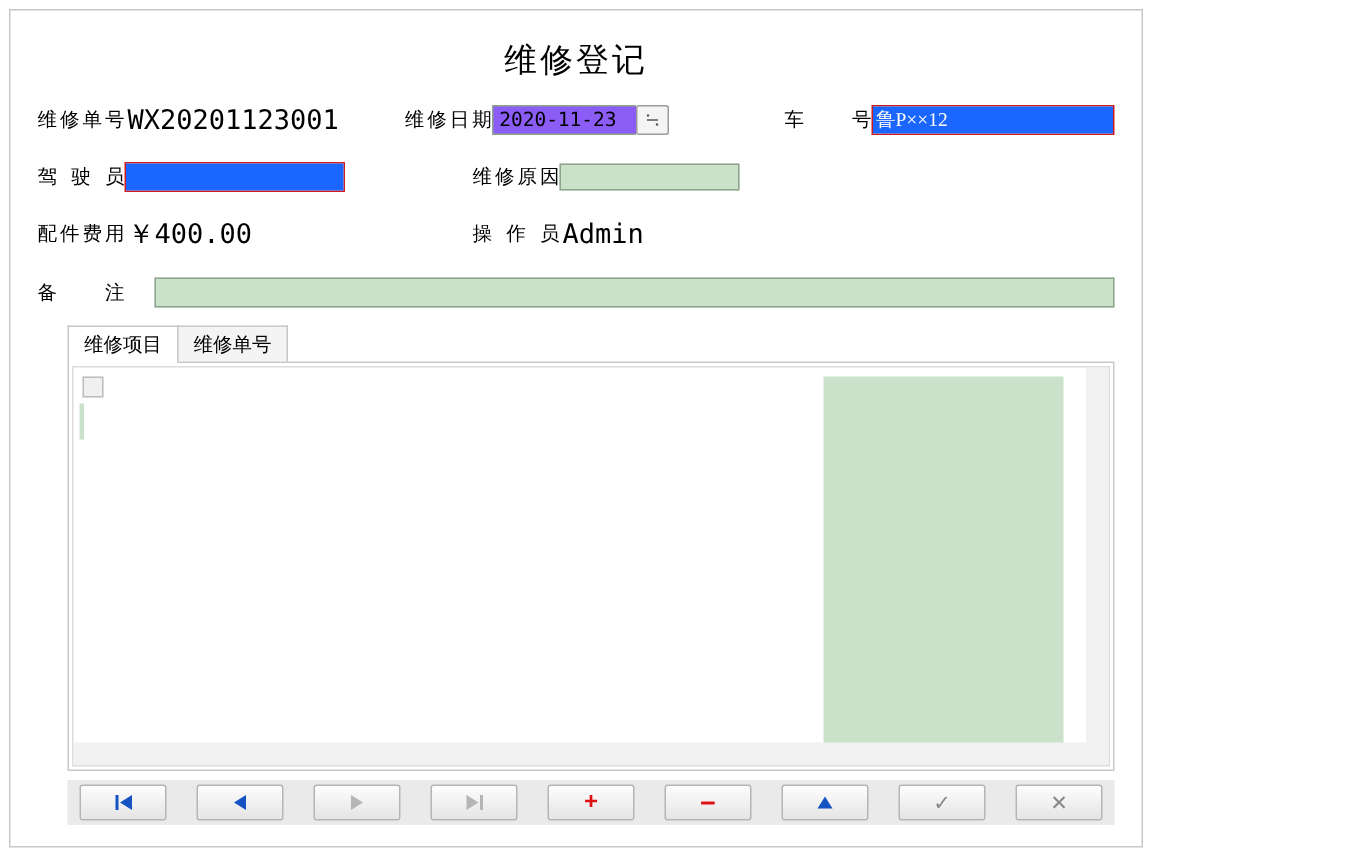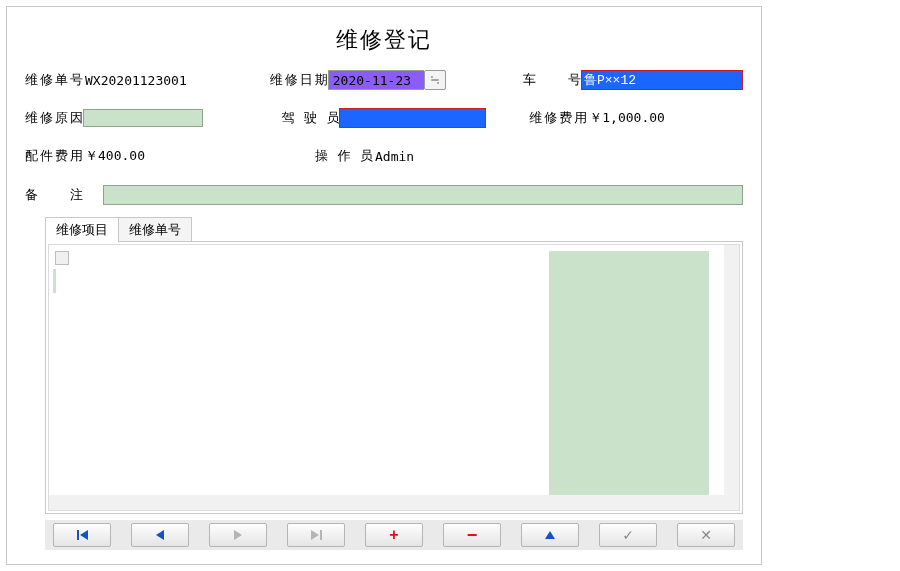--- a/index.html
+++ b/index.html
@@ -56,21 +56,21 @@
     text-align-last: justify;
     white-space: nowrap;
   }
   .input-flat {
     display: inline-flex;
     align-items: center;
     height: 18px;
     background: #fff;
     padding: 0 2px;
     font-family: "SimSun", "宋体", monospace;
-    font-size: 13px;
+    font-size: 18px;
     min-width: 120px;
     box-sizing: border-box;
   }
   .input-green {
     display: inline-flex;
     align-items: center;
     height: 18px;
     background: #c9e2c9;
     border: 1px solid #8fa38f;
     padding: 0 2px;
@@ -100,21 +100,20 @@
     box-sizing: border-box;
     overflow: hidden;
     white-space: nowrap;
   }
   .sel-highlight.blue {
     background: #1a66ff;
     color: #fff;
   }
   .err-border {
     border: 1px solid #d01c1c;
-    font-family: Liberation Mono, monospace;
   }
   .combo {
     display: inline-flex;
     align-items: stretch;
     height: 20px;
   }
   .combo .cb-text {
     border: 1px solid #8fa38f;
     border-right: none;
     background: #8b5cf6;
@@ -304,33 +303,29 @@
         </div>
         <div class="col col3">
           <span class="lbl">车　　号</span>
           <span class="err-border" style="display:inline-flex;">
             <span class="sel-highlight blue" style="width:160px;">鲁P××12</span>
           </span>
         </div>
       </div>
 
       <div class="row">
-        <div class="col col2">
-          <span class="lbl">维修原因</span>
-          <span class="input-green" style="width:120px;"></span>
-        </div>
         <div class="col col1">
           <span class="lbl">驾 驶 员</span>
           <span class="err-border" style="display:inline-flex;">
             <span class="sel-highlight blue" style="width:145px;"></span>
           </span>
         </div>
-        <div class="col col3">
-          <span class="lbl">维修费用</span>
-          <span class="input-flat" style="width:100px;">￥1,000.00</span>
+        <div class="col col2">
+          <span class="lbl">维修原因</span>
+          <span class="input-green" style="width:120px;"></span>
         </div>
       </div>
 
       <div class="row">
         <div class="col col1">
           <span class="lbl">配件费用</span>
           <span class="input-flat" style="width:100px;">￥400.00</span>
         </div>
         <div class="col col3">
           <span class="lbl">操 作 员</span>

